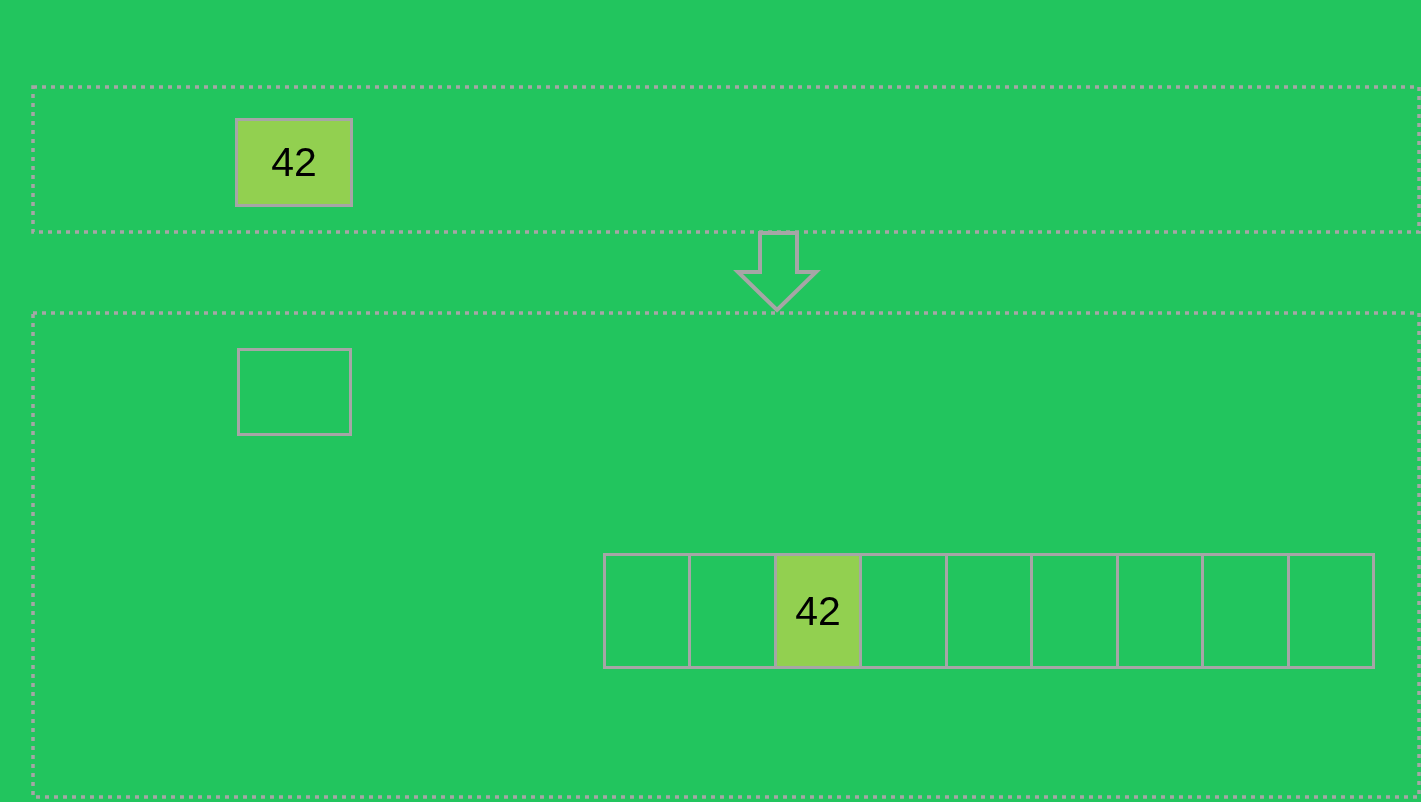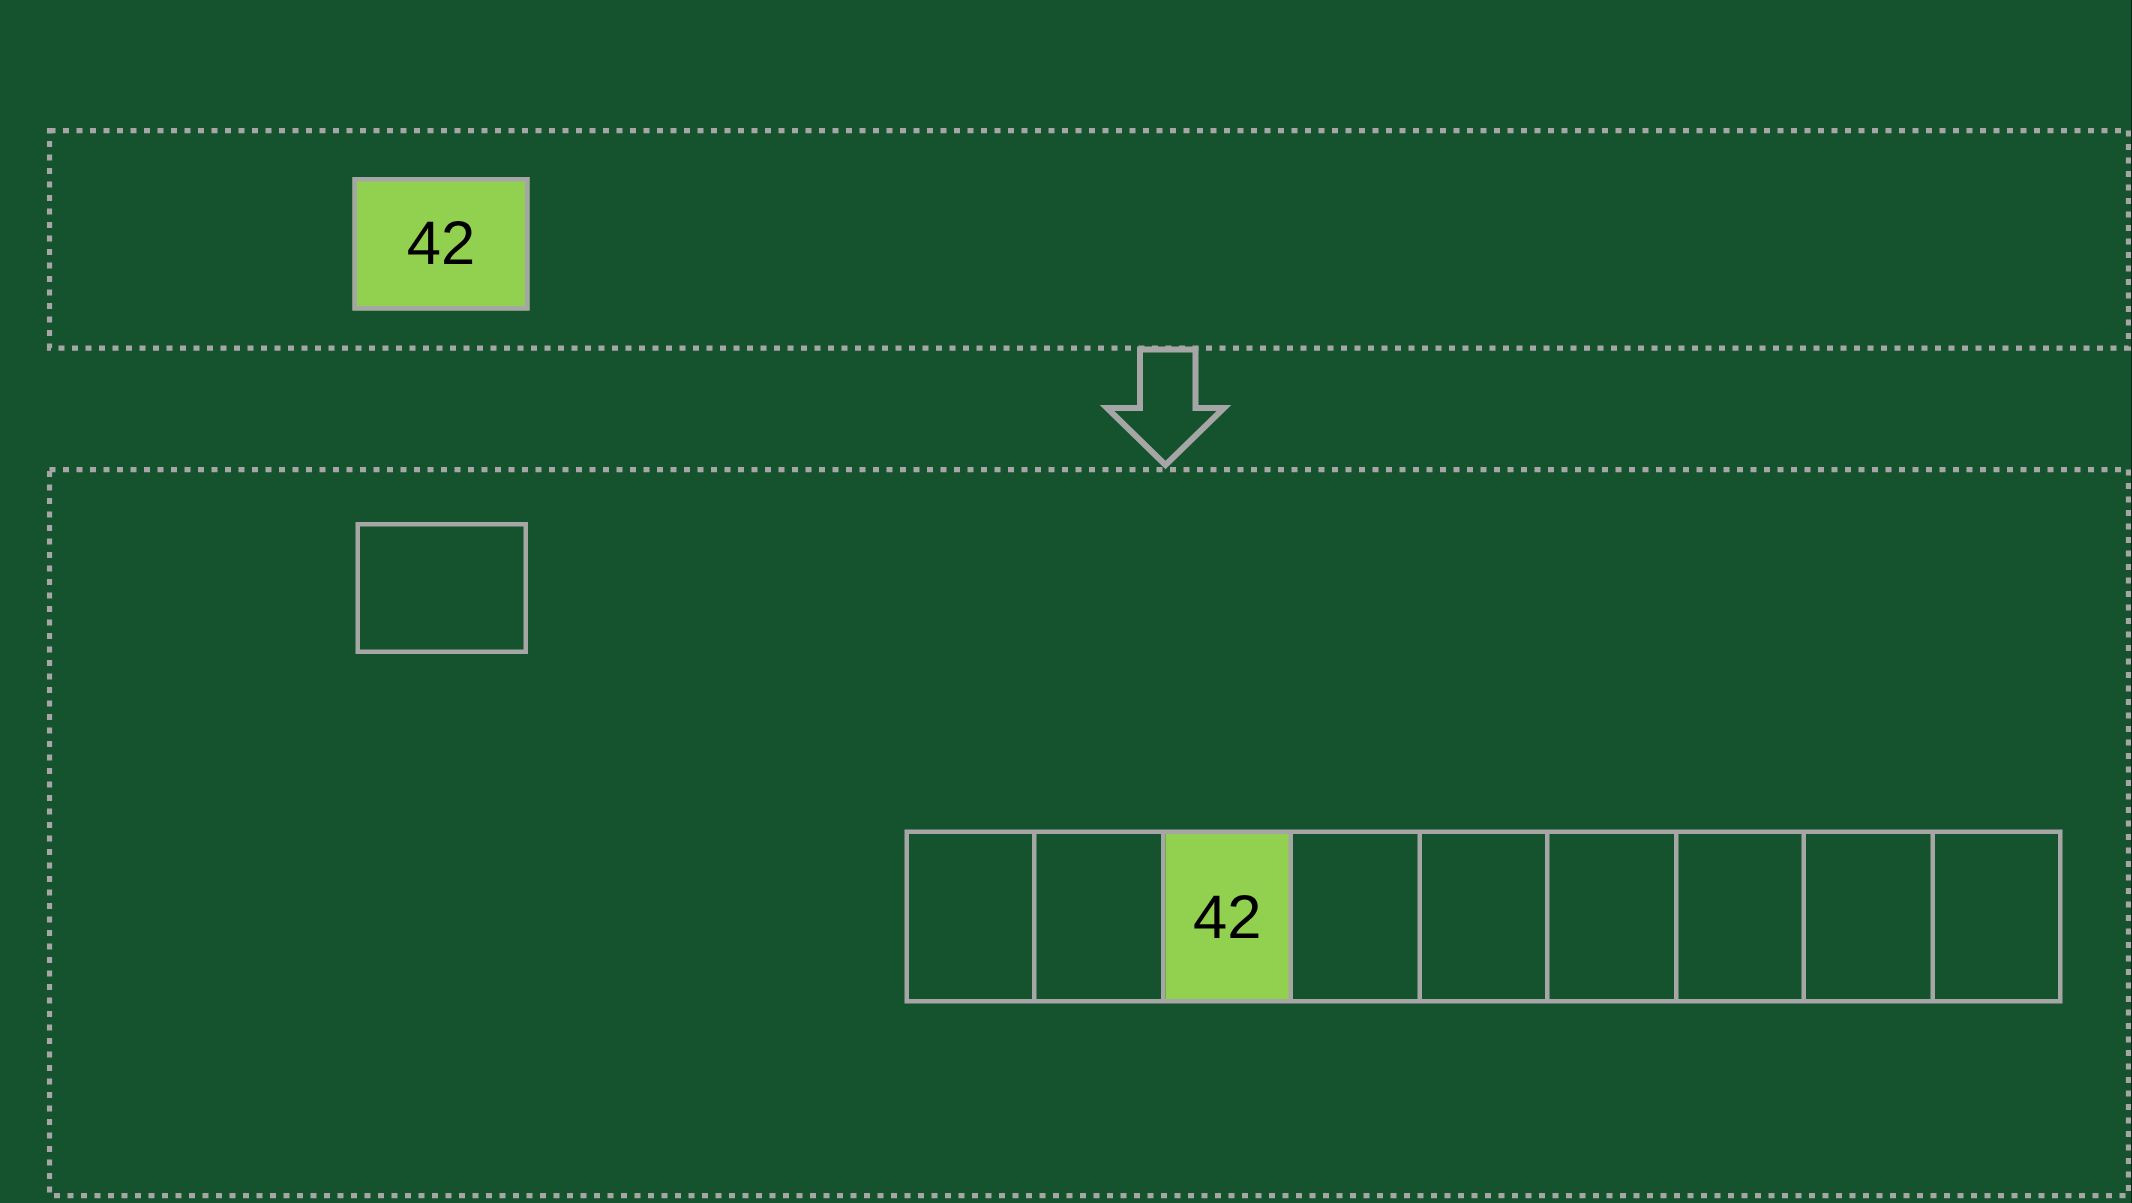--- a/index.html
+++ b/index.html
@@ -4,21 +4,21 @@
 <style>
   html, body {
     margin: 0;
     padding: 0;
     background: #000000;
   }
   #canvas {
     position: relative;
     width: 1421px;
     height: 802px;
-    background: #14532d;
+    background: #22c55e;
     overflow: hidden;
     font-family: "Liberation Sans", sans-serif;
   }
   .abs { position: absolute; }
 
   
   svg.region-outline { display: block; }
 
   
   .value-box {

